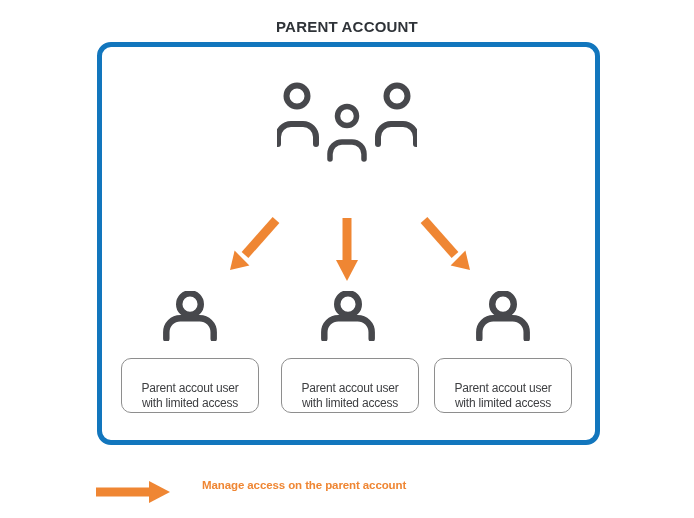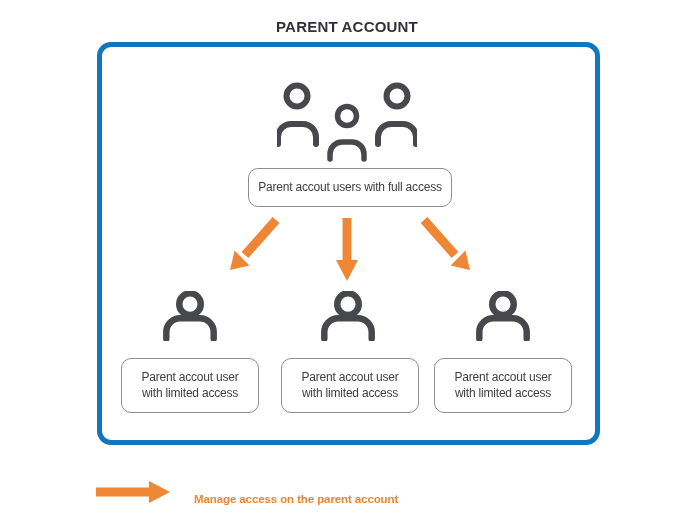--- a/index.html
+++ b/index.html
@@ -63,30 +63,30 @@
     font-size: 12px;
     letter-spacing: -0.2px;
     text-align: center;
     line-height: 1.3;
   }
   .pill-full {
     left: 248px; top: 168px;
     width: 204px; height: 39px;
     white-space: nowrap;
   }
-  .pill-limited { top: 358px; width: 138px; height: 55px; padding: 0 8px; }
+  .pill-limited { top: 358px; width: 138px; height: 55px; padding: 0 8px; align-items: flex-end; }
   .pill-limited.b1 { left: 121px; }
   .pill-limited.b2 { left: 281px; }
   .pill-limited.b3 { left: 434px; }
   .legend {
     position: absolute;
     left: 94px; top: 479px;
     display: flex;
-    align-items: flex-end;
-    gap: 20px;
+    align-items: flex-start;
+    gap: 28px;
   }
   .legend-arrow { width: 80px; height: 26px; color: var(--orange); display: block; }
   .legend-label {
     color: var(--orange);
     font-weight: 700;
     font-size: 11.5px;
     letter-spacing: -0.1px;
   }
 </style>
 </head>
@@ -105,23 +105,20 @@
 
     <circle cx="120" cy="16" r="10.5" stroke="currentColor" stroke-width="6"></circle>
     <path d="M101 64 v-7 a13 13 0 0 1 13 -13 h12 a13 13 0 0 1 13 13 v7" stroke="currentColor" stroke-width="6" stroke-linecap="round"></path>
 
     <circle cx="70" cy="36" r="9.5" stroke="#ffffff" stroke-width="15"></circle>
     <path d="M53 79 v-5 a12 12 0 0 1 12 -12 h10 a12 12 0 0 1 12 12 v5" stroke="#ffffff" stroke-width="15" stroke-linecap="round"></path>
     <circle cx="70" cy="36" r="9.5" stroke="currentColor" stroke-width="5.5"></circle>
     <path d="M53 79 v-5 a12 12 0 0 1 12 -12 h10 a12 12 0 0 1 12 12 v5" stroke="currentColor" stroke-width="5.5" stroke-linecap="round"></path>
   </svg>
 
-  <div class="pill pill-full">
-    <span>Parent accout users with full access</span>
-  </div>
 
   <svg class="arrow-svg arrow-left" viewBox="0 0 70 70">
     <line x1="58" y1="8" x2="27" y2="43" stroke="currentColor" stroke-width="9"></line>
     <polygon points="12,58 31.4,53.4 16.6,38.6" fill="currentColor"></polygon>
   </svg>
   <svg class="arrow-svg arrow-mid" viewBox="0 0 26 68">
     <line x1="13" y1="3" x2="13" y2="46" stroke="currentColor" stroke-width="9"></line>
     <polygon points="13,66 2,45 24,45" fill="currentColor"></polygon>
   </svg>
   <svg class="arrow-svg arrow-right" viewBox="0 0 70 70">

